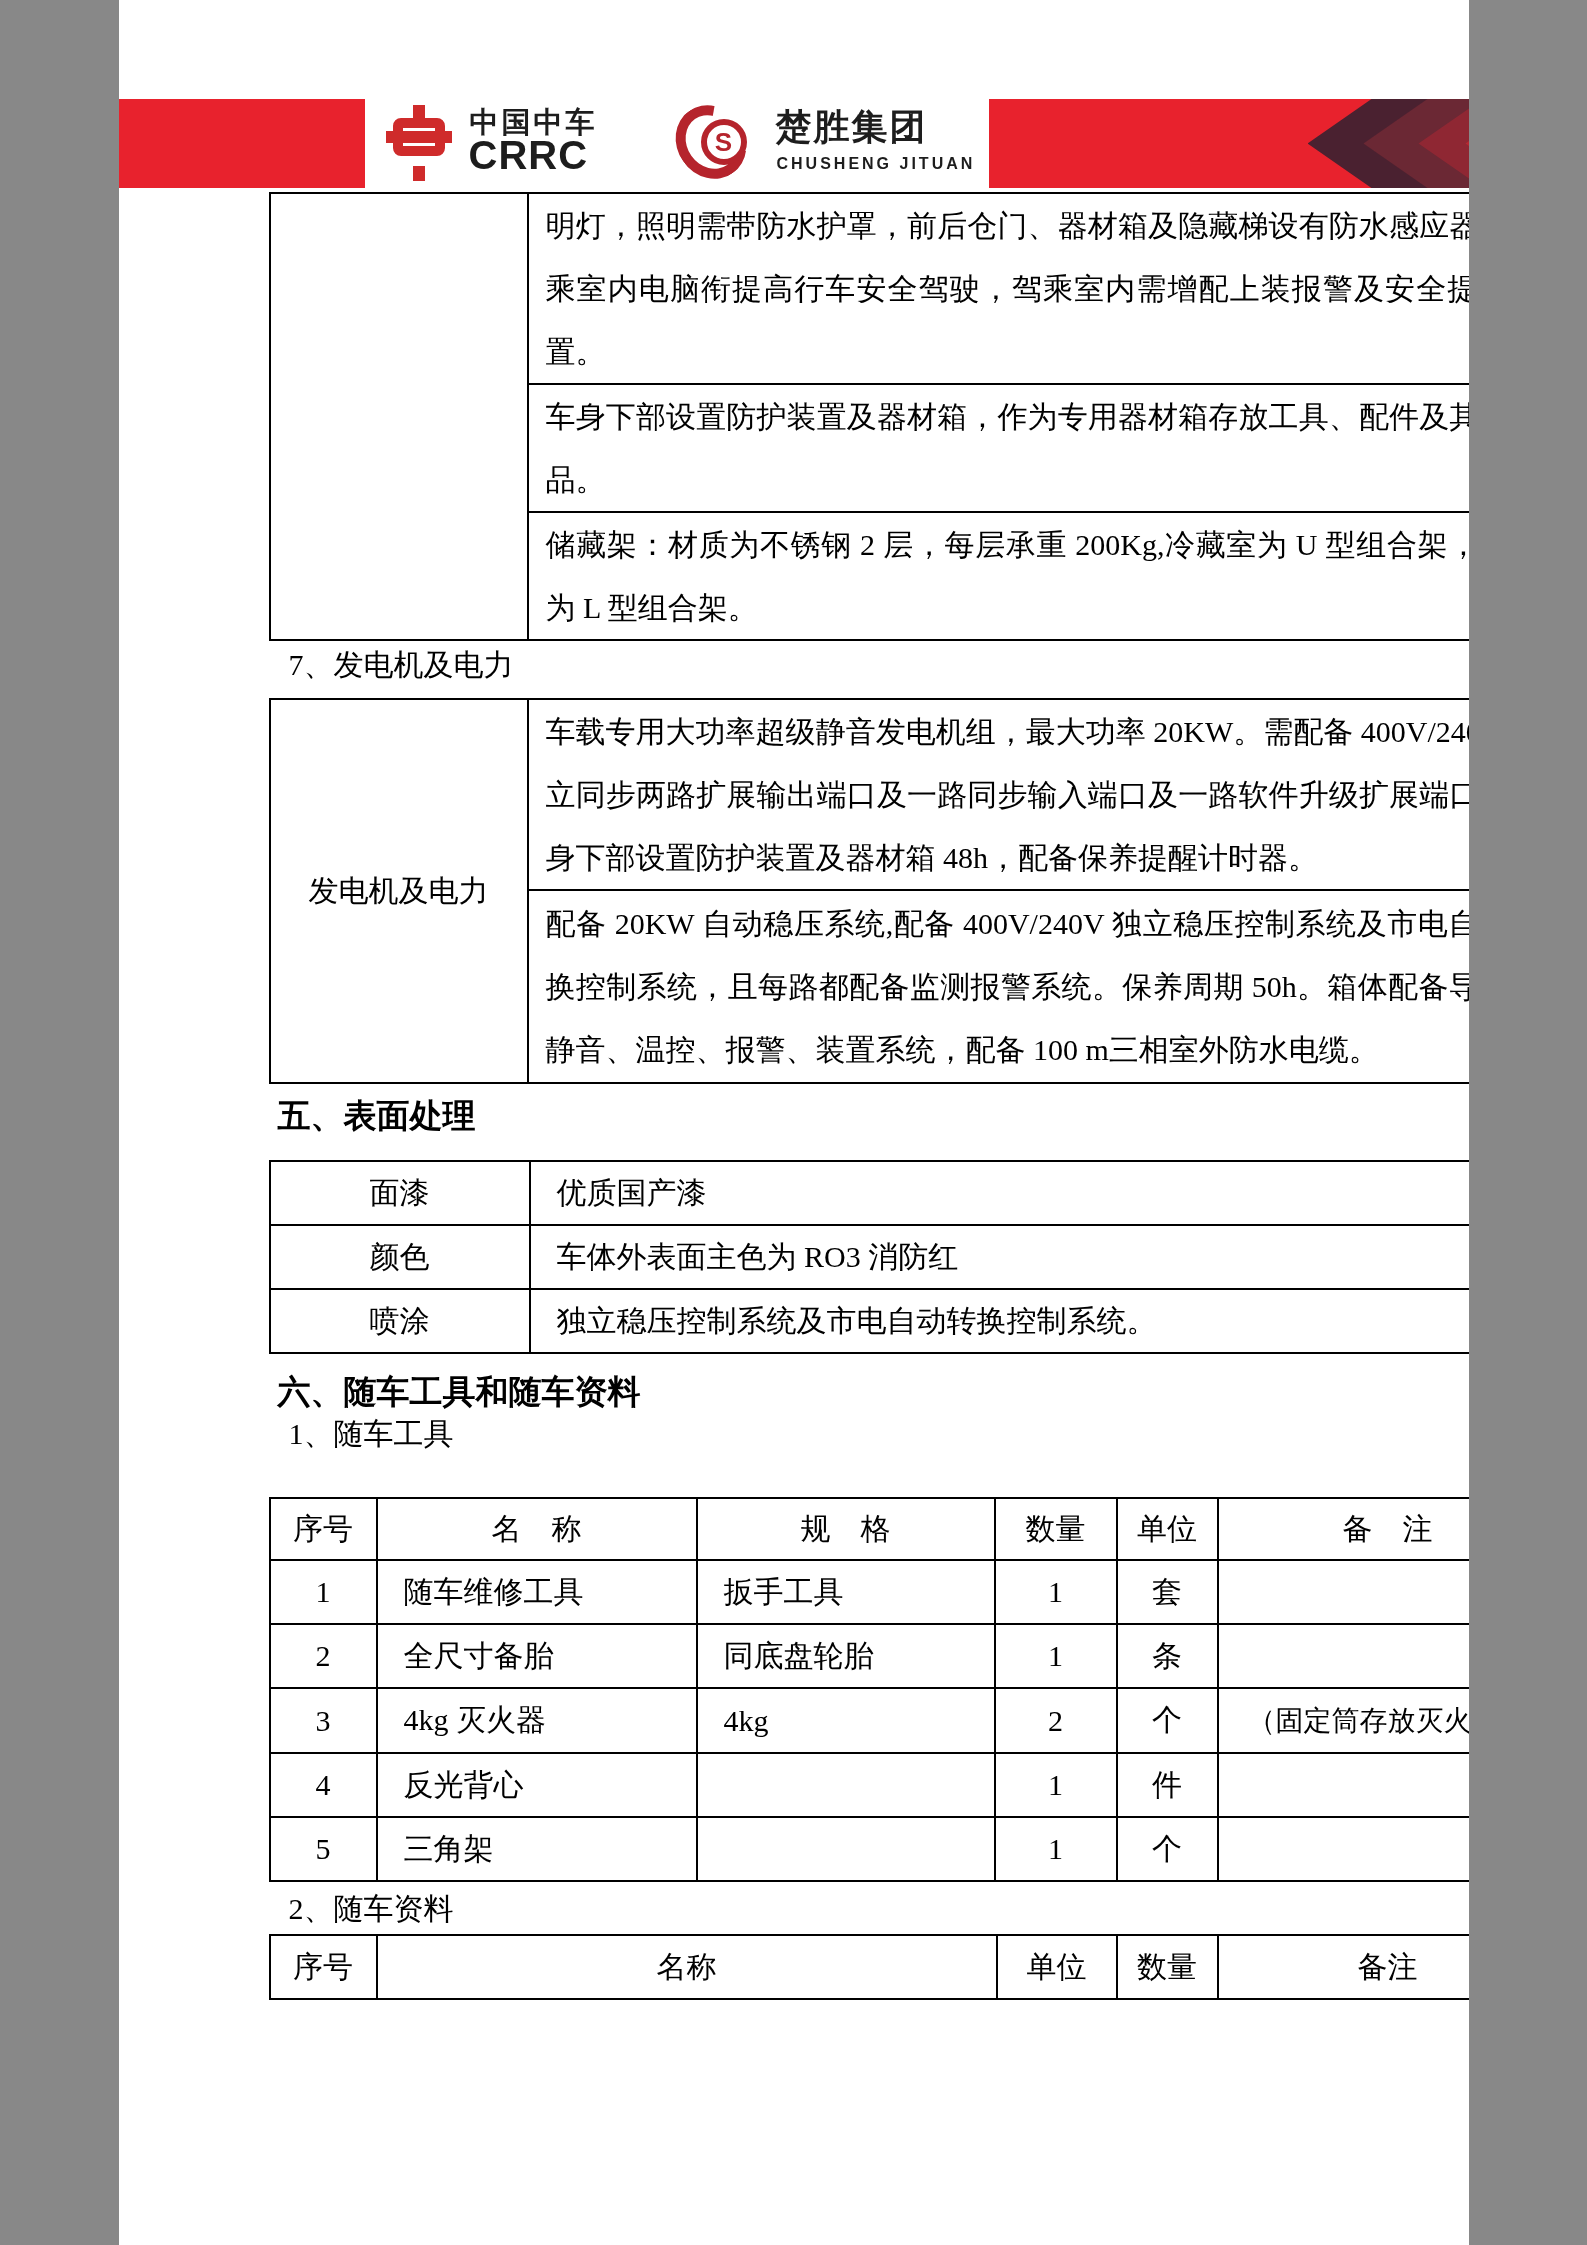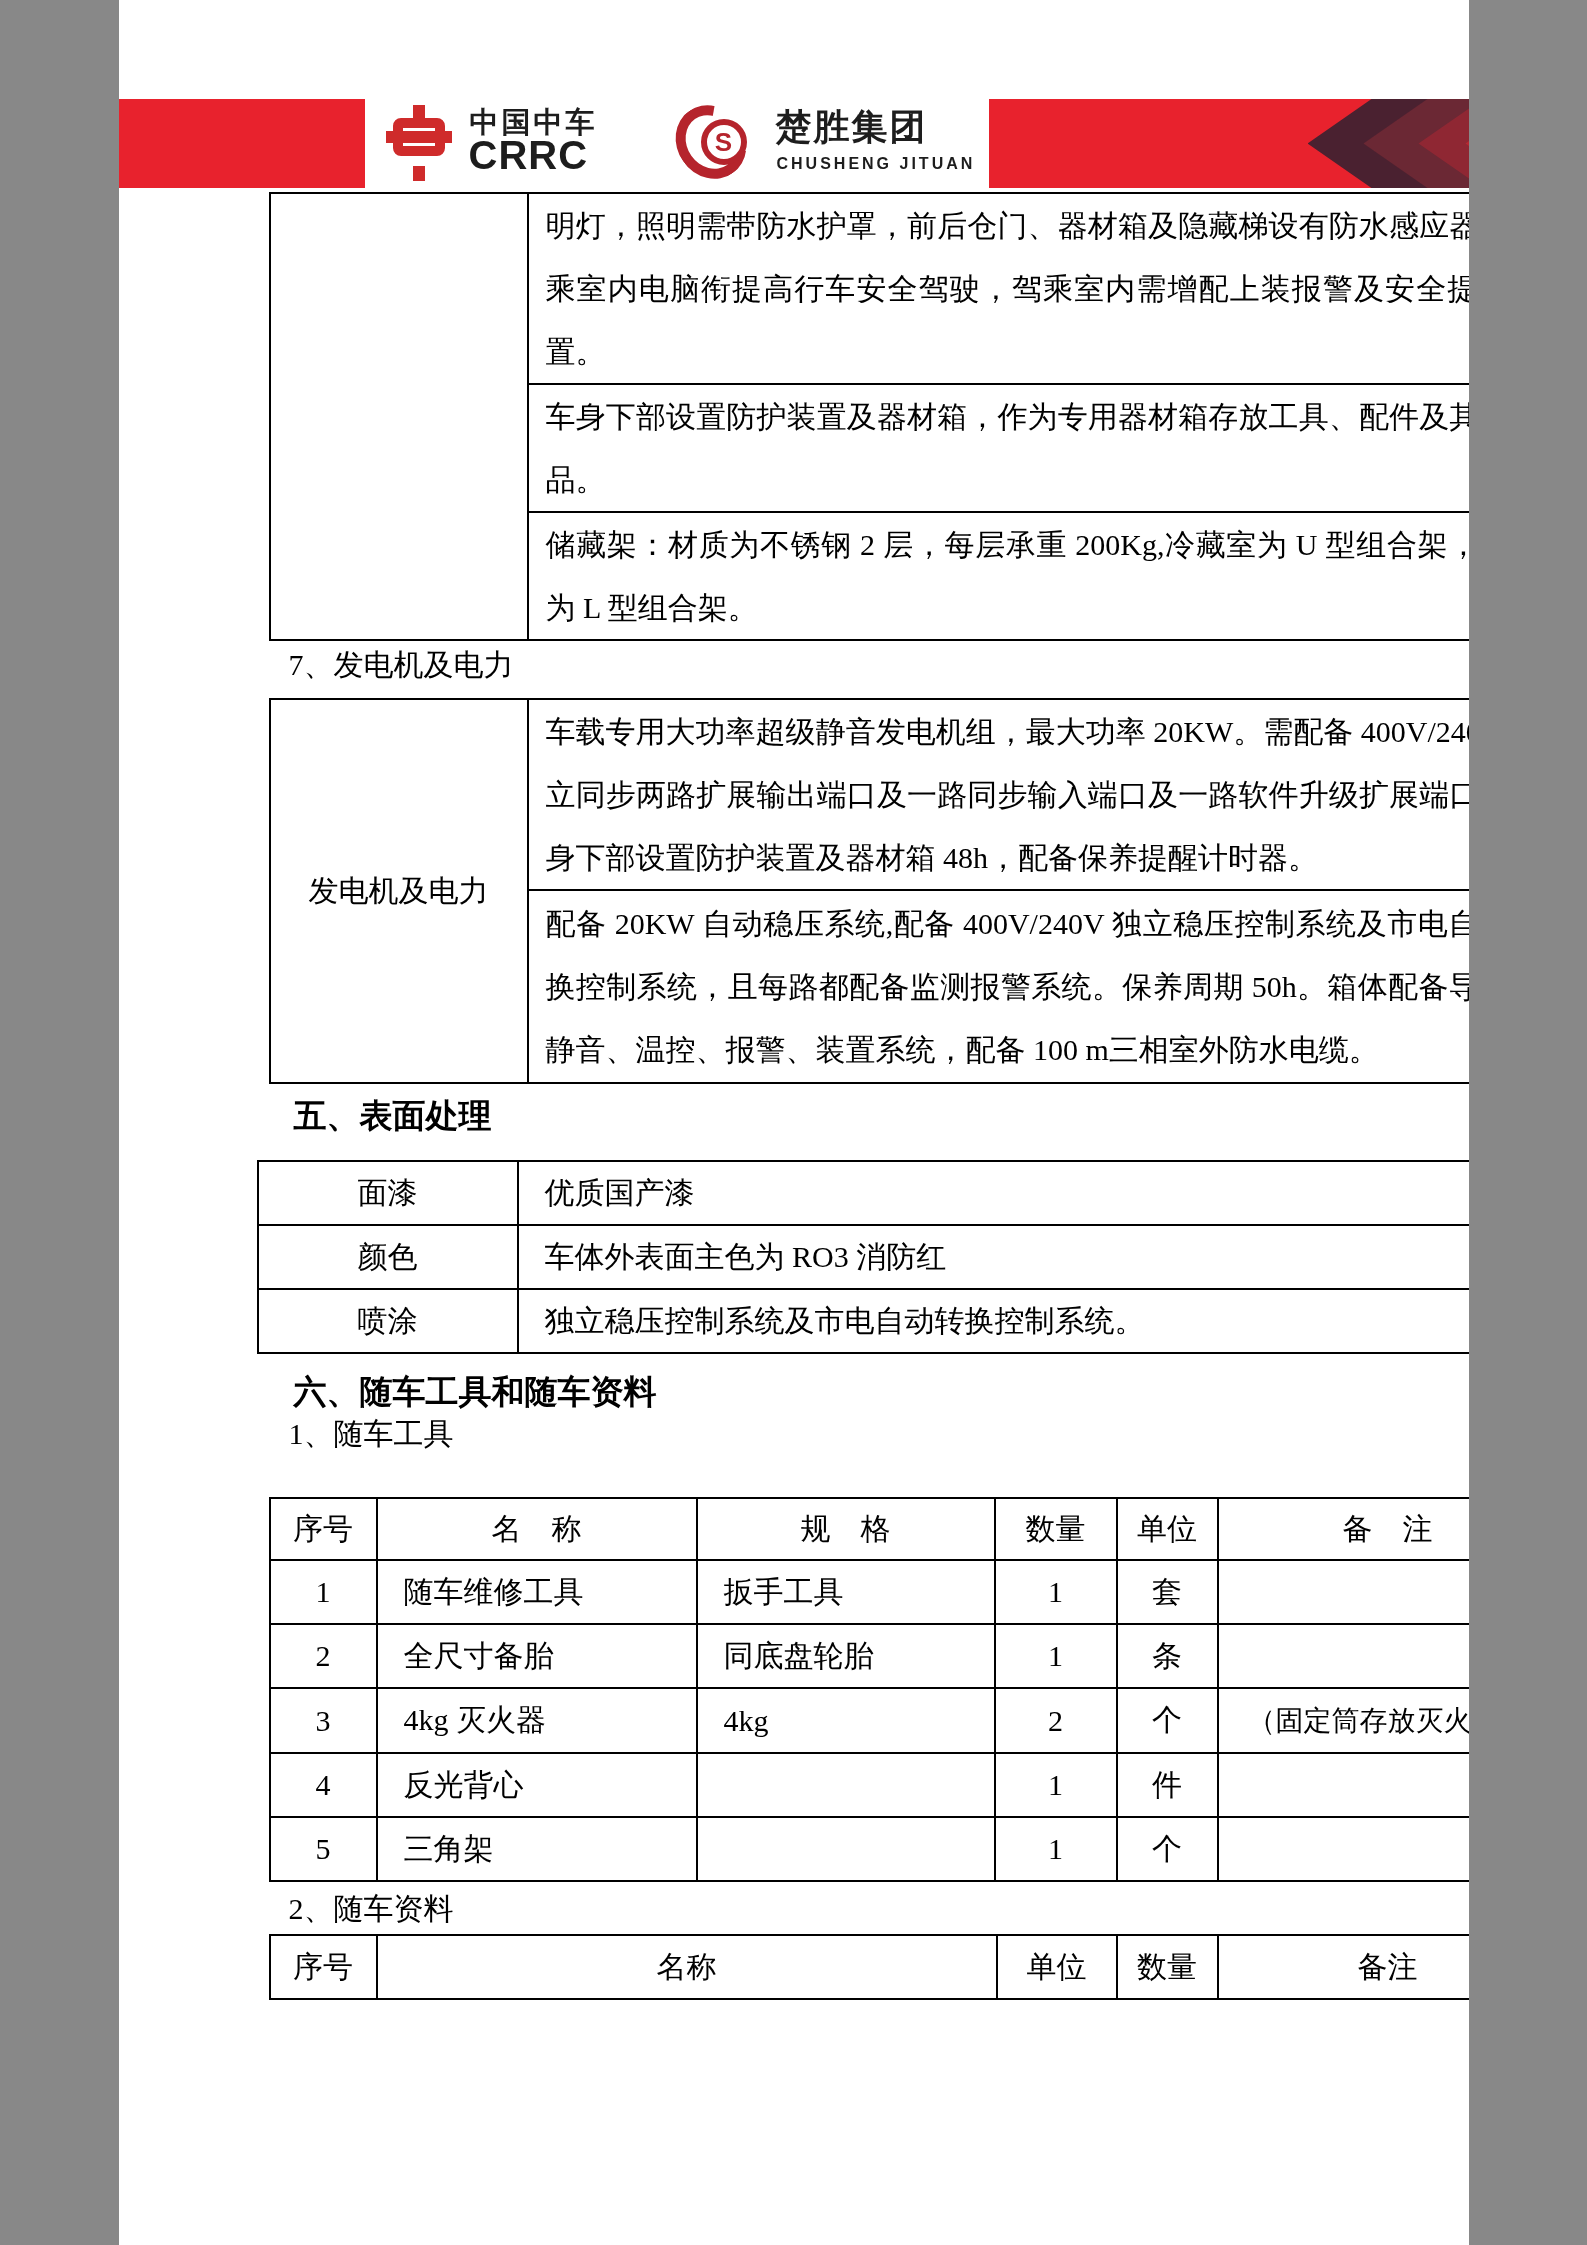--- a/index.html
+++ b/index.html
@@ -40,38 +40,38 @@
               display:flex; align-items:center; justify-content:center;
               font-family:"Liberation Sans",sans-serif; font-size:26px; font-weight:800; color:#b5242c; }
   .cs-cn { position:absolute; left:657px; top:103px; font-family:"Liberation Sans",sans-serif;
            font-size:36px; font-weight:700; letter-spacing:2px; color:#1d1d1d; }
   .cs-en { position:absolute; left:658px; top:155px; font-family:"Liberation Sans",sans-serif;
            font-size:16px; font-weight:700; letter-spacing:3px; color:#1d1d1d; }
 
   
   .hd  { position:absolute; white-space:nowrap;margin-left:27px; }
   .hd-num  { left:143px; font-size:30px; font-weight:400; }
-  .hd-bold { left:148px; font-size:33px; font-weight:700; }
+  .hd-bold { left:132px; font-size:33px; font-weight:700; }
   #h7 { top:645px; }
   #h5 { top:1094px; }
   #h6 { top:1370px; }
   #s1 { top:1414px; }
   #s2 { top:1889px; }
 
   
   table { position:absolute; border-collapse:collapse; table-layout:fixed; }
   td, th { border:2px solid #000; font-weight:400; vertical-align:middle;
            font-size:30px; overflow:hidden; }
   .cell-center { text-align:center; }
   .cell-par { text-align:justify; padding:0 17px; line-height:63px; }
   .cell-left { text-align:left; padding-left:26px; }
   .cell-remark { text-align:center; font-size:28px; }
   #t-cont { left:150px; top:192px;  width:1288px; }
   #t-gen  { left:150px; top:698px;  width:1288px; }
-  #t-surf { left:138px; top:1160px; width:1288px; }
+  #t-surf { left:150px; top:1160px; width:1288px; }
   #t-tool { left:150px; top:1497px; width:1288px; }
   #t-doc  { left:150px; top:1934px; width:1288px; }
   #t-surf td { line-height:60px; }
 
   
   .footer { position:absolute; top:2054px; left:0; width:100%; text-align:center;
             font-family:"Liberation Sans",sans-serif; font-size:25px; font-weight:700; }
 </style>
 </head>
 <body>

